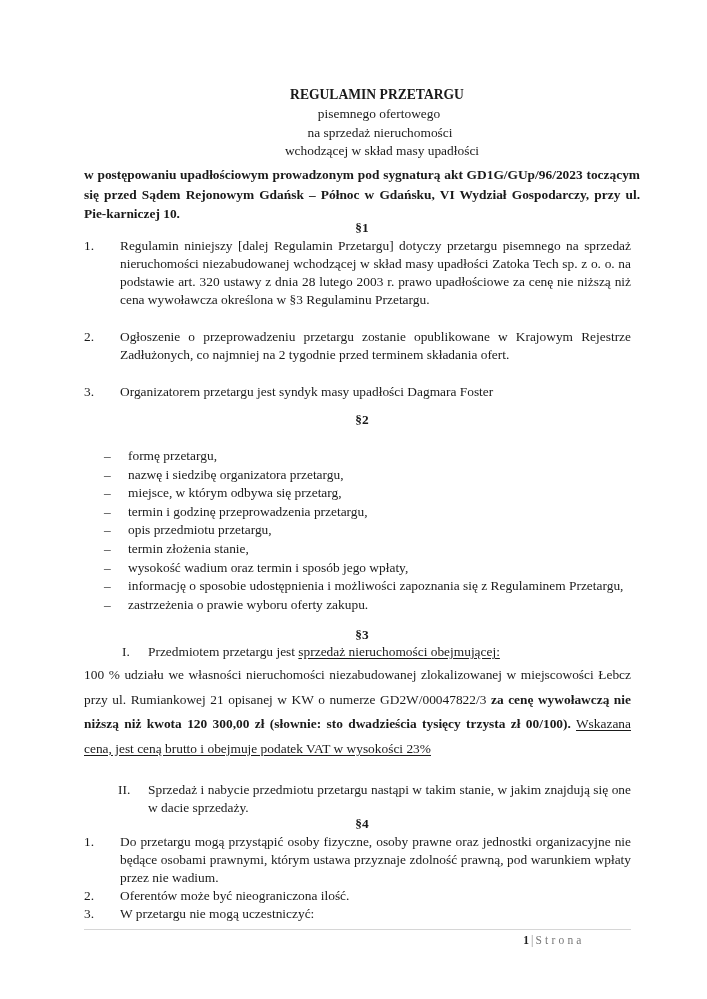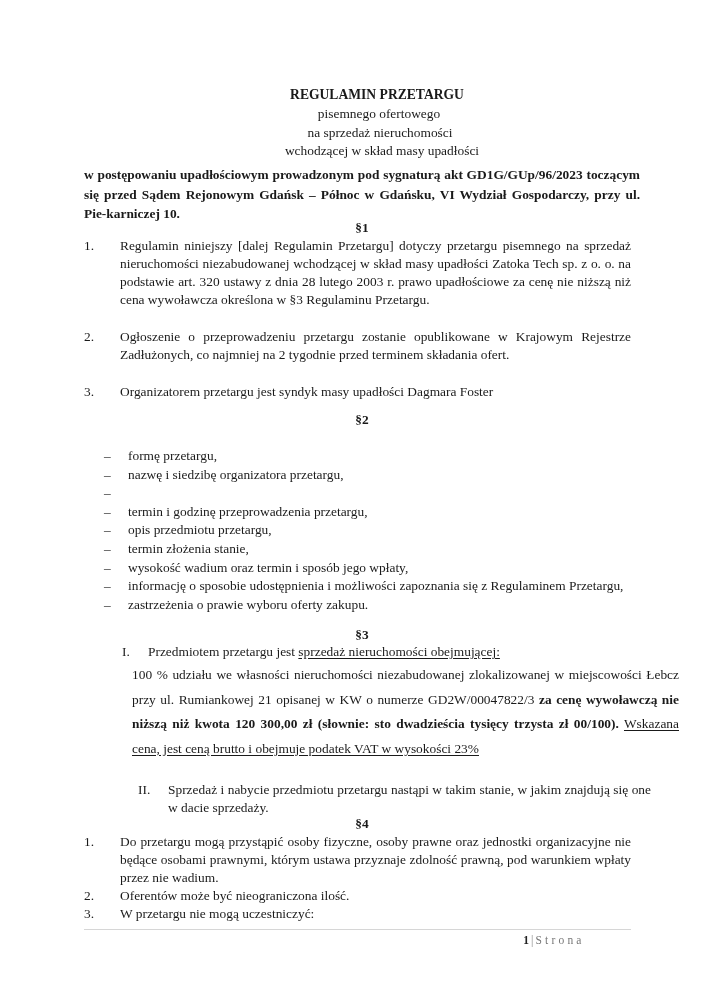--- a/index.html
+++ b/index.html
@@ -31,21 +31,21 @@
 
   .intro2 { left: 84px; width: 547px; }
   .dlist { left: 104px; width: 530px; }
   .dlist .item { display: flex; height: 18.6px; }
   .dlist .dash { width: 24px; flex: none; }
 
   .roman { display: flex; }
   .roman .rn { flex: none; }
   .roman .txt { flex: 1; text-align: justify; }
 
-  .para3 { left: 84px; width: 547px; top: 663px; text-align: justify; line-height: 24.5px; margin-left: 48px; }
+  .para3 { left: 84px; width: 547px; top: 663px; text-align: justify; line-height: 24.5px; }
 
   .footer-line { left: 84px; width: 547px; top: 929px; height: 0; border-top: 1px solid #d6d6d6; }
   .footer { left: 480px; width: 148px; top: 931px; text-align: center; font-size: 11.5px; color: #555; }
   .footer .pn { color: #222; font-weight: bold; }
   .footer .sep { color: #888; margin: 0 2px; }
   .footer .lab { letter-spacing: 3.2px; color: #777; }
 </style>
 </head>
 <body>
 
@@ -81,20 +81,21 @@
     <div class="item">
         <span class="dash">–</span>
         <span>formę przetargu,</span>
       </div>
     <div class="item">
         <span class="dash">–</span>
         <span>nazwę i siedzibę organizatora przetargu,</span>
       </div>
     <div class="item">
         <span class="dash">–</span>
+        <span>miejsce, w którym odbywa się przetarg,</span>
       </div>
     <div class="item">
         <span class="dash">–</span>
         <span>termin i godzinę przeprowadzenia przetargu,</span>
       </div>
     <div class="item">
         <span class="dash">–</span>
         <span>opis przedmiotu przetargu,</span>
       </div>
     <div class="item">
@@ -116,21 +117,21 @@
   </div>
 
   <div class="abs sect" style="top:626px;">§3</div>
   <div class="abs roman" style="top:643px; left:122px; width:509px;">
     <span class="rn" style="width:26px;">I.</span>
     <span class="txt"><span>Przedmiotem przetargu jest </span><span class="u">sprzedaż nieruchomości obejmującej:</span></span>
   </div>
 
   <div class="abs para3"><span>100 % udziału we własności nieruchomości niezabudowanej zlokalizowanej w miejscowości Łebcz przy ul. Rumiankowej 21 opisanej w KW o numerze GD2W/00047822/3 </span><span class="bold">za cenę wywoławczą nie niższą niż kwota 120 300,00 zł (słownie: sto dwadzieścia tysięcy trzysta zł 00/100).</span><span> </span><span class="u">Wskazana cena, jest ceną brutto i obejmuje  podatek VAT w wysokości 23%</span></div>
 
-  <div class="abs roman" style="top:781px; left:118px; width:513px;margin-left:20px;">
+  <div class="abs roman" style="top:781px; left:118px; width:513px;">
     <span class="rn" style="width:30px;">II.</span>
     <span class="txt">Sprzedaż i nabycie przedmiotu przetargu nastąpi w takim stanie, w jakim znajdują się one w dacie sprzedaży.</span>
   </div>
 
   <div class="abs sect" style="top:815px;">§4</div>
   <div class="abs olist" style="top:833px;">
     <div class="item">
       <span class="num">1.</span>
       <span class="txt">Do przetargu mogą przystąpić osoby fizyczne, osoby prawne oraz jednostki organizacyjne nie będące osobami prawnymi, którym ustawa przyznaje zdolność prawną, pod warunkiem wpłaty przez nie wadium.</span>
     </div>

